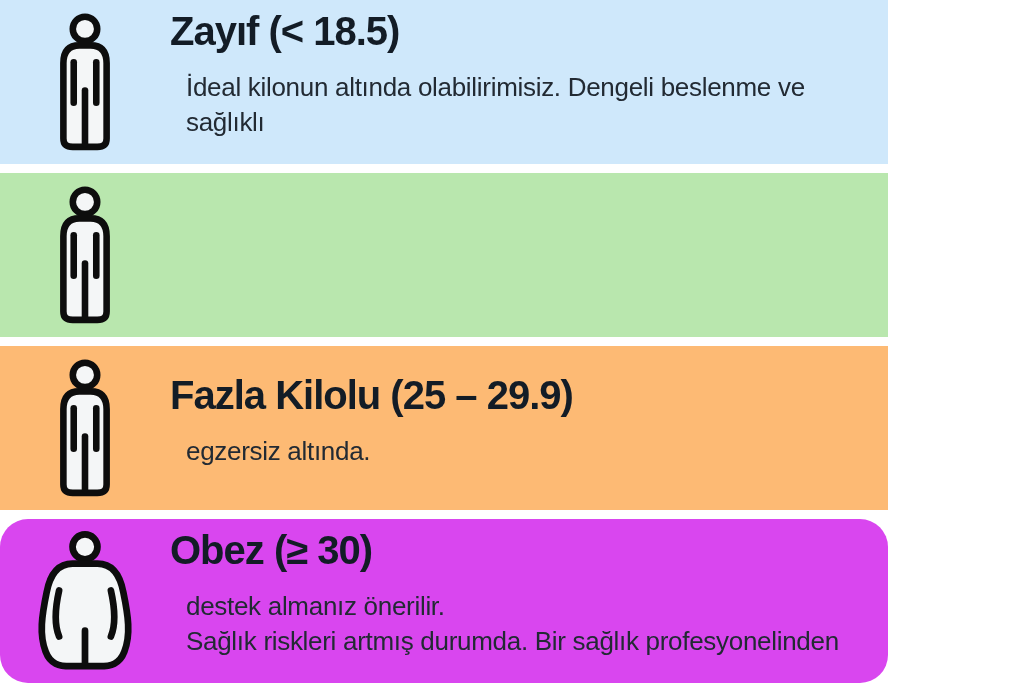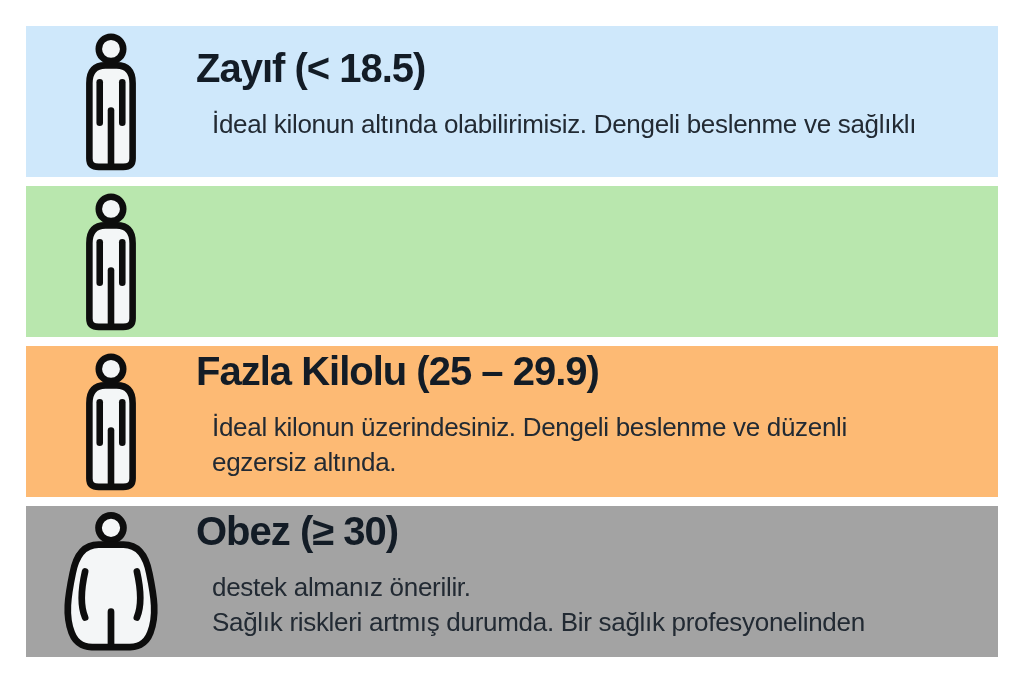--- a/index.html
+++ b/index.html
@@ -2,24 +2,24 @@
 <html style="--title-text: #131c26; --desc-text: #222a33; --icon-stroke: #0d0d0d; --icon-fill: #f4f6f7; --page-background: #ffffff;"><head>
 <meta charset="utf-8">
 <style>
   html, body {
     margin: 0;
     padding: 0;
     background: #ffffff;
     font-family: "Liberation Sans", sans-serif;
   }
   .poster {
-    width: 1024px;
+    width: 888px;
     height: 683px;
     box-sizing: border-box;
-    padding: 26px;
+    padding: 0;
     display: flex;
     flex-direction: column;
     gap: 9px;
     background: #ffffff;
   }
   .band {
     flex: 1 1 0;
     display: flex;
     align-items: center;
     overflow: hidden;
@@ -111,27 +111,26 @@
         <circle class="person-body" cx="50" cy="16.5" r="13"></circle>
         <path class="person-body" d="M 44 34 L 56 34 C 68 34 73 41 73 53 L 73 133 C 73 140 69 142 63 142 L 37 142 C 31 142 27 140 27 133 L 27 53 C 27 41 32 34 44 34 Z"></path>
         <path class="person-stroke" d="M 38 52 L 38 95"></path>
         <path class="person-stroke" d="M 62 52 L 62 95"></path>
         <path class="person-stroke" d="M 50 82 L 50 139"></path>
       </svg>
     </div>
     <div class="band-text">
       <h2 class="band-title">Fazla Kilolu (25 – 29.9)</h2>
       <p class="band-desc">
-        <span class="desc-line">İdeal kilonun üzerindesiniz. Dengeli beslenme ve düzenli</span>
         <span class="desc-line">egzersiz altında.</span>
       </p>
     </div>
   </section>
 
-  <section class="band" style="background-color: #a3a3a3;">
+  <section class="band" style="background-color: #d946ef; border-radius: 28px;">
     <div class="icon-wrap">
       <svg width="116" height="140" viewBox="0 0 116 146" aria-hidden="true">
         <circle class="person-body" cx="58" cy="16.5" r="13"></circle>
         <path class="person-body" d="M 45 34 L 71 34 C 88 34 95 48 98 64 C 103 88 106 108 99 126 C 94 139 85 141 73 141 L 43 141 C 31 141 22 139 17 126 C 10 108 13 88 18 64 C 21 48 28 34 45 34 Z"></path>
         <path class="person-stroke" d="M 31 62 C 26 84 26 98 31 110"></path>
         <path class="person-stroke" d="M 85 62 C 90 84 90 98 85 110"></path>
         <path class="person-stroke" d="M 58 104 L 58 137"></path>
       </svg>
     </div>
     <div class="band-text">

